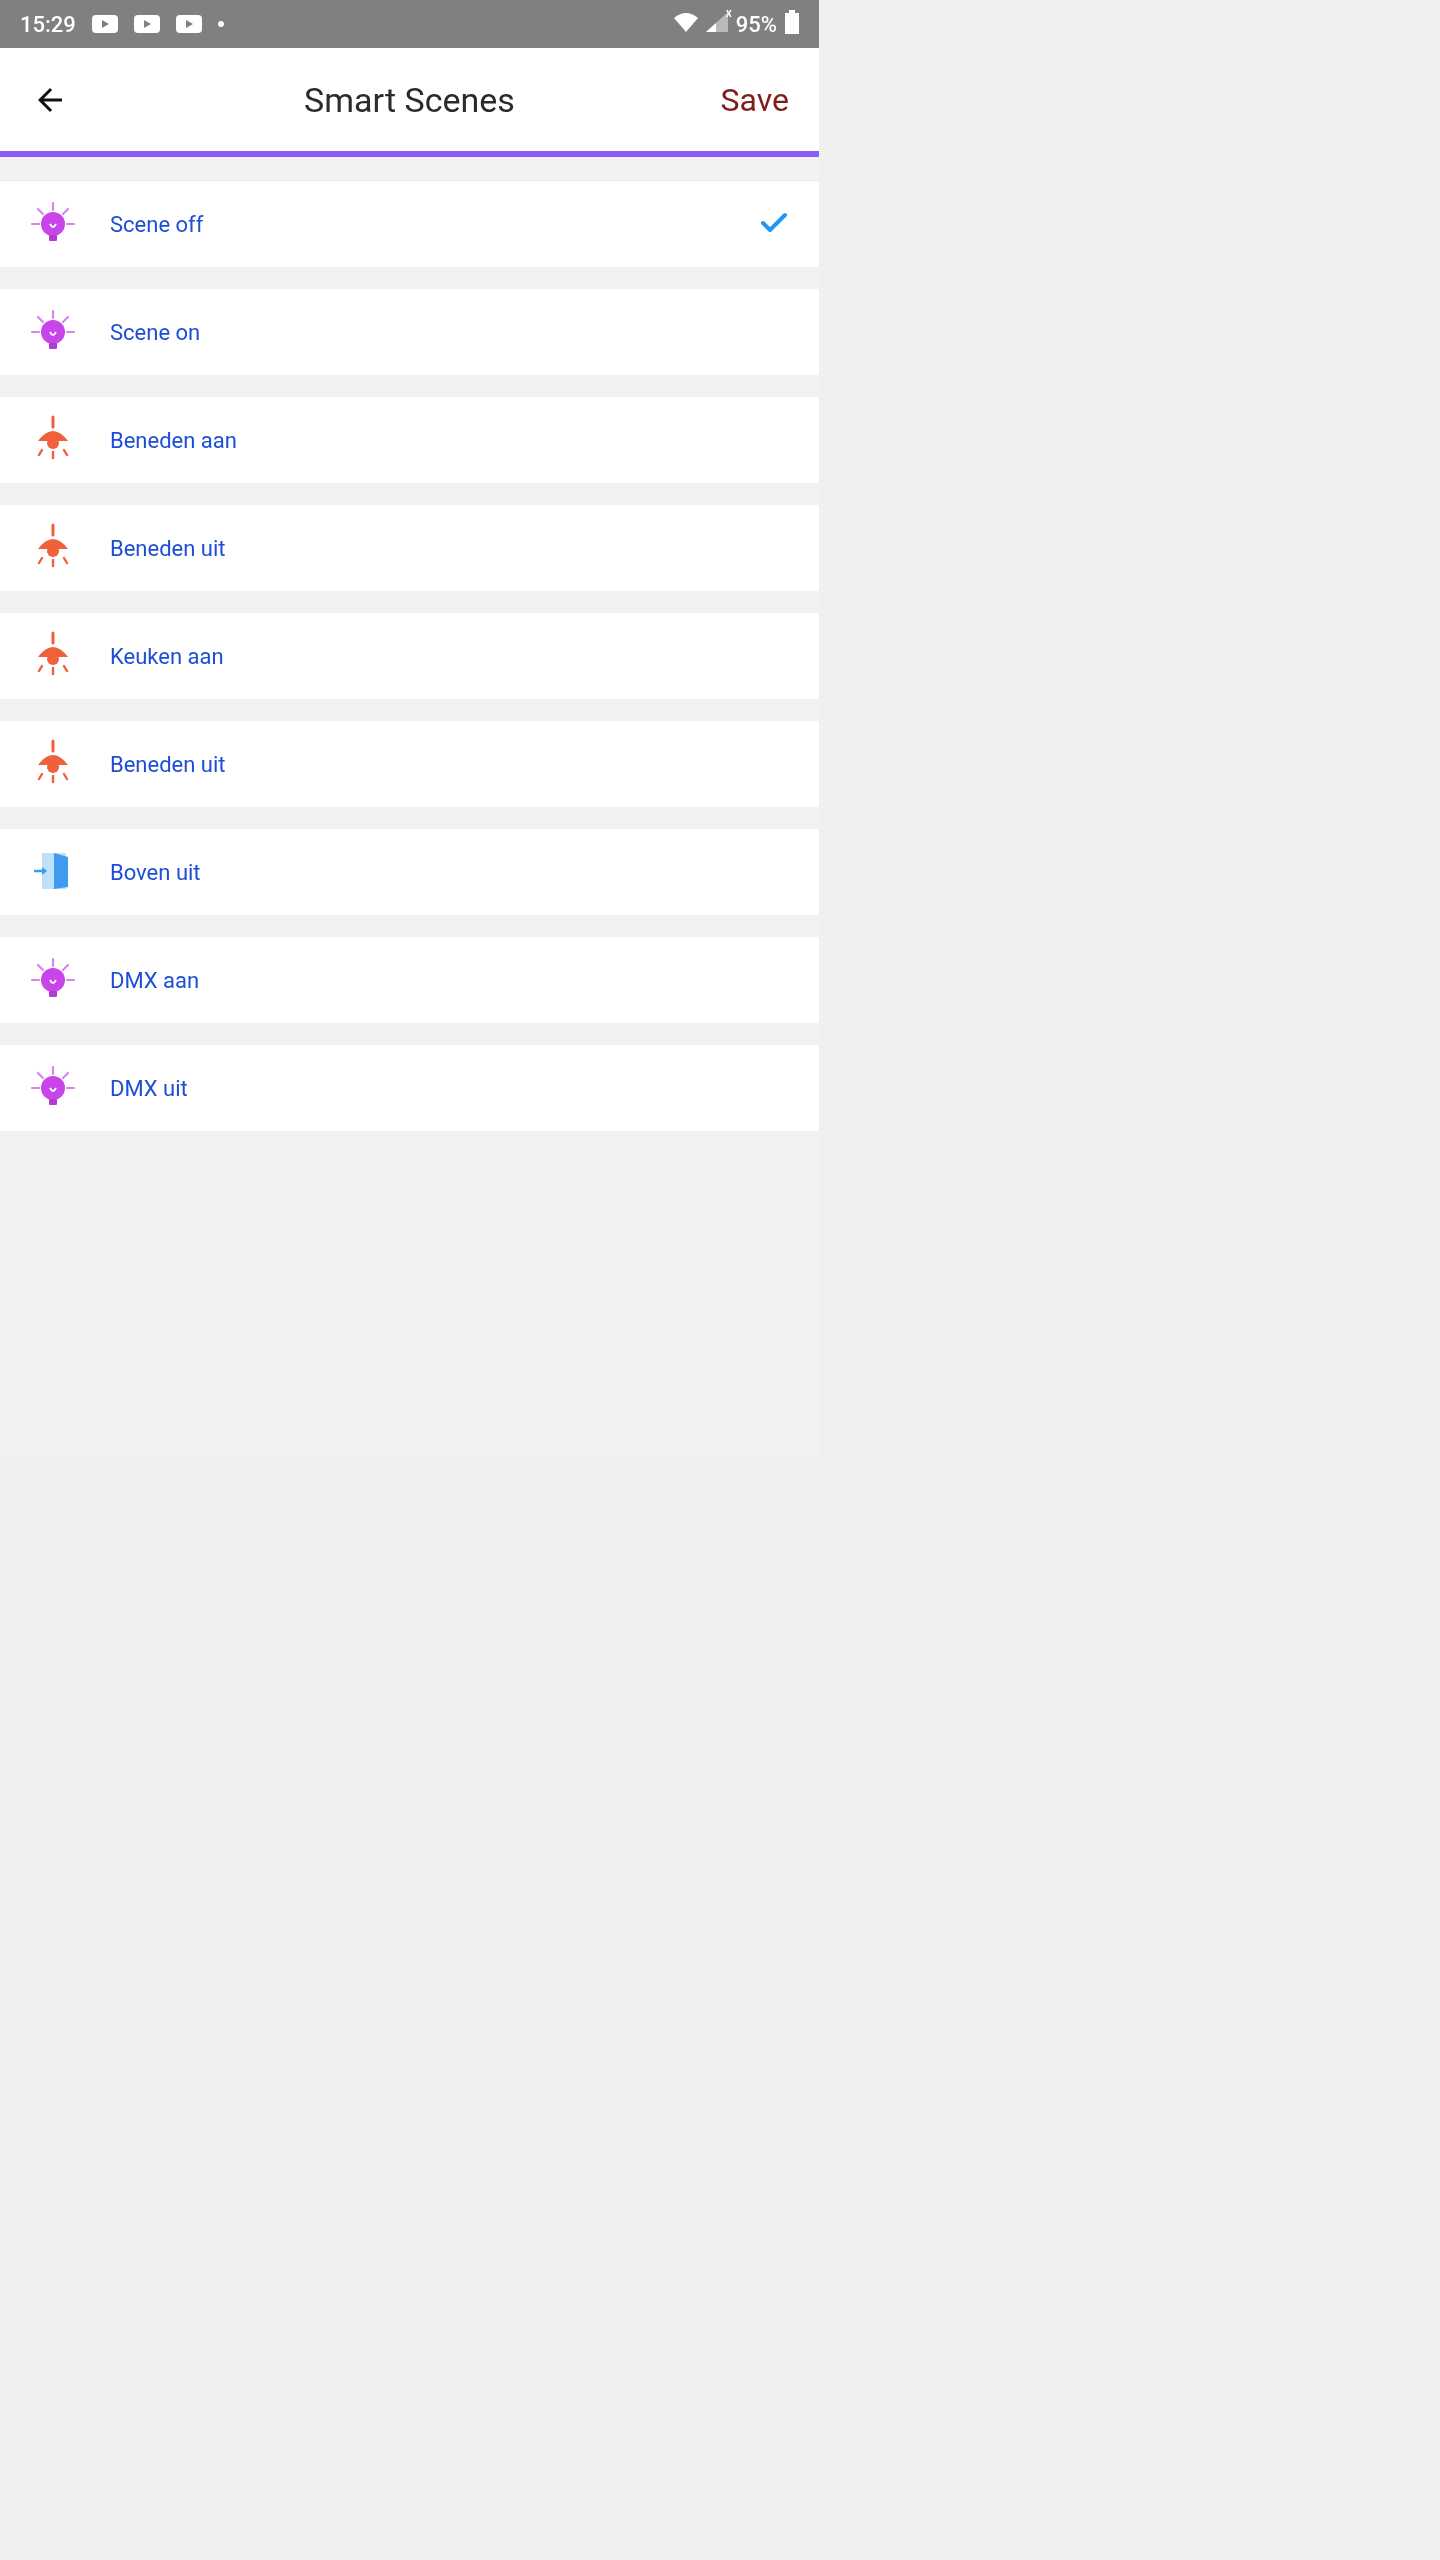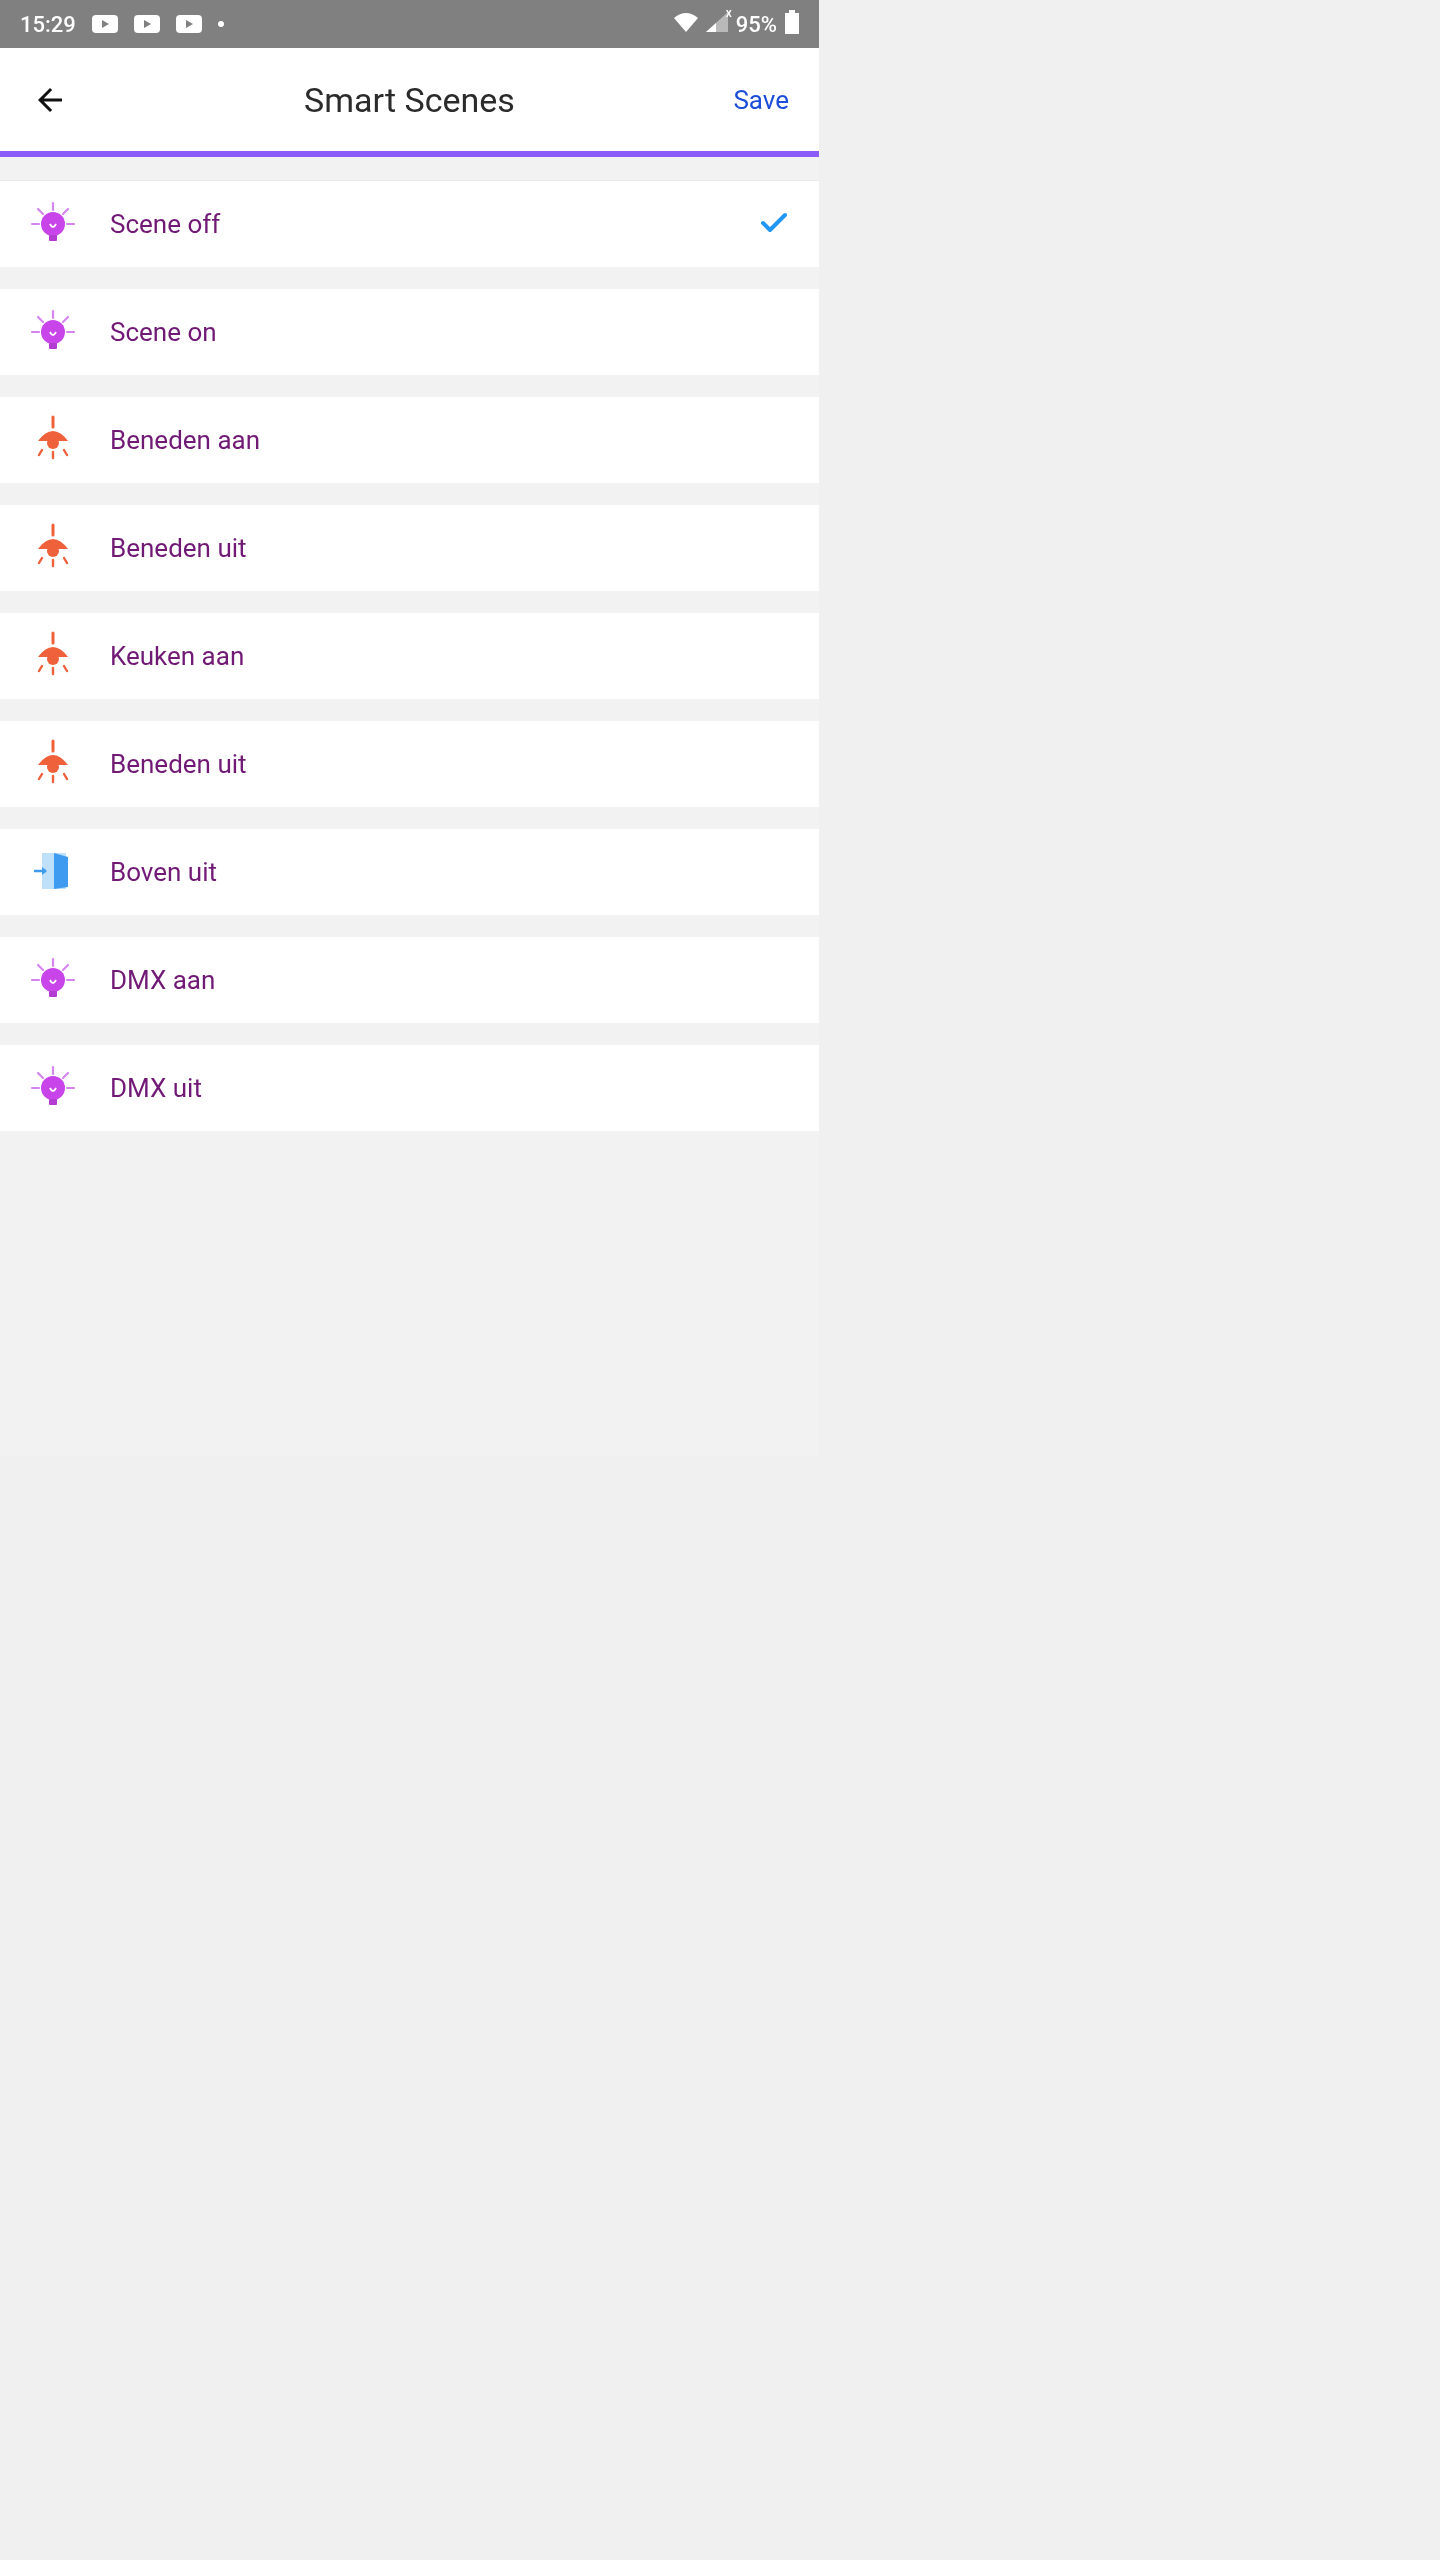--- a/index.html
+++ b/index.html
@@ -40,42 +40,42 @@
     padding: 0 30px;
     position: relative;
     border-bottom: 6px solid #8b5cf6;
   }
   .back-btn { width: 40px; height: 40px; display:flex; align-items:center; justify-content:center; cursor:pointer;}
   .title {
     position: absolute; left: 50%; transform: translateX(-50%);
     font-size: 34px; font-weight: 400; color: #2b2b2b;
   }
   .save-btn {
-    margin-left: auto; font-size: 26px; color: #1d4ed8; cursor: pointer;
+    margin-left: auto; font-size: 32px; color: #7f1d1d; cursor: pointer;
   }
 
   .gap-top { height: 24px; background: #f2f2f2; border-bottom: 1px solid #e9e9e9;}
 
   .list { background: #f2f2f2; }
   .row {
     height: 86px;
     background: #fff;
     display: flex;
     align-items: center;
     padding: 0 28px;
     margin-bottom: 22px;
     cursor: pointer;
   }
   .row:last-child { margin-bottom: 0; }
   .row-icon {
     width: 50px; height: 50px; display:flex; align-items:center; justify-content:center;
     flex-shrink: 0;
   }
   .row-label {
-    margin-left: 32px; font-size: 26px; color: #701a75;
+    margin-left: 32px; font-size: 22px; color: #1d4ed8;
   }
   .row-check {
     margin-left: auto;
     color: #2196f3;
   }
   .below-list { background:#f2f2f2; flex:1; }
 
   .container { display:flex; flex-direction:column; height:100%; }
 
 </style>

